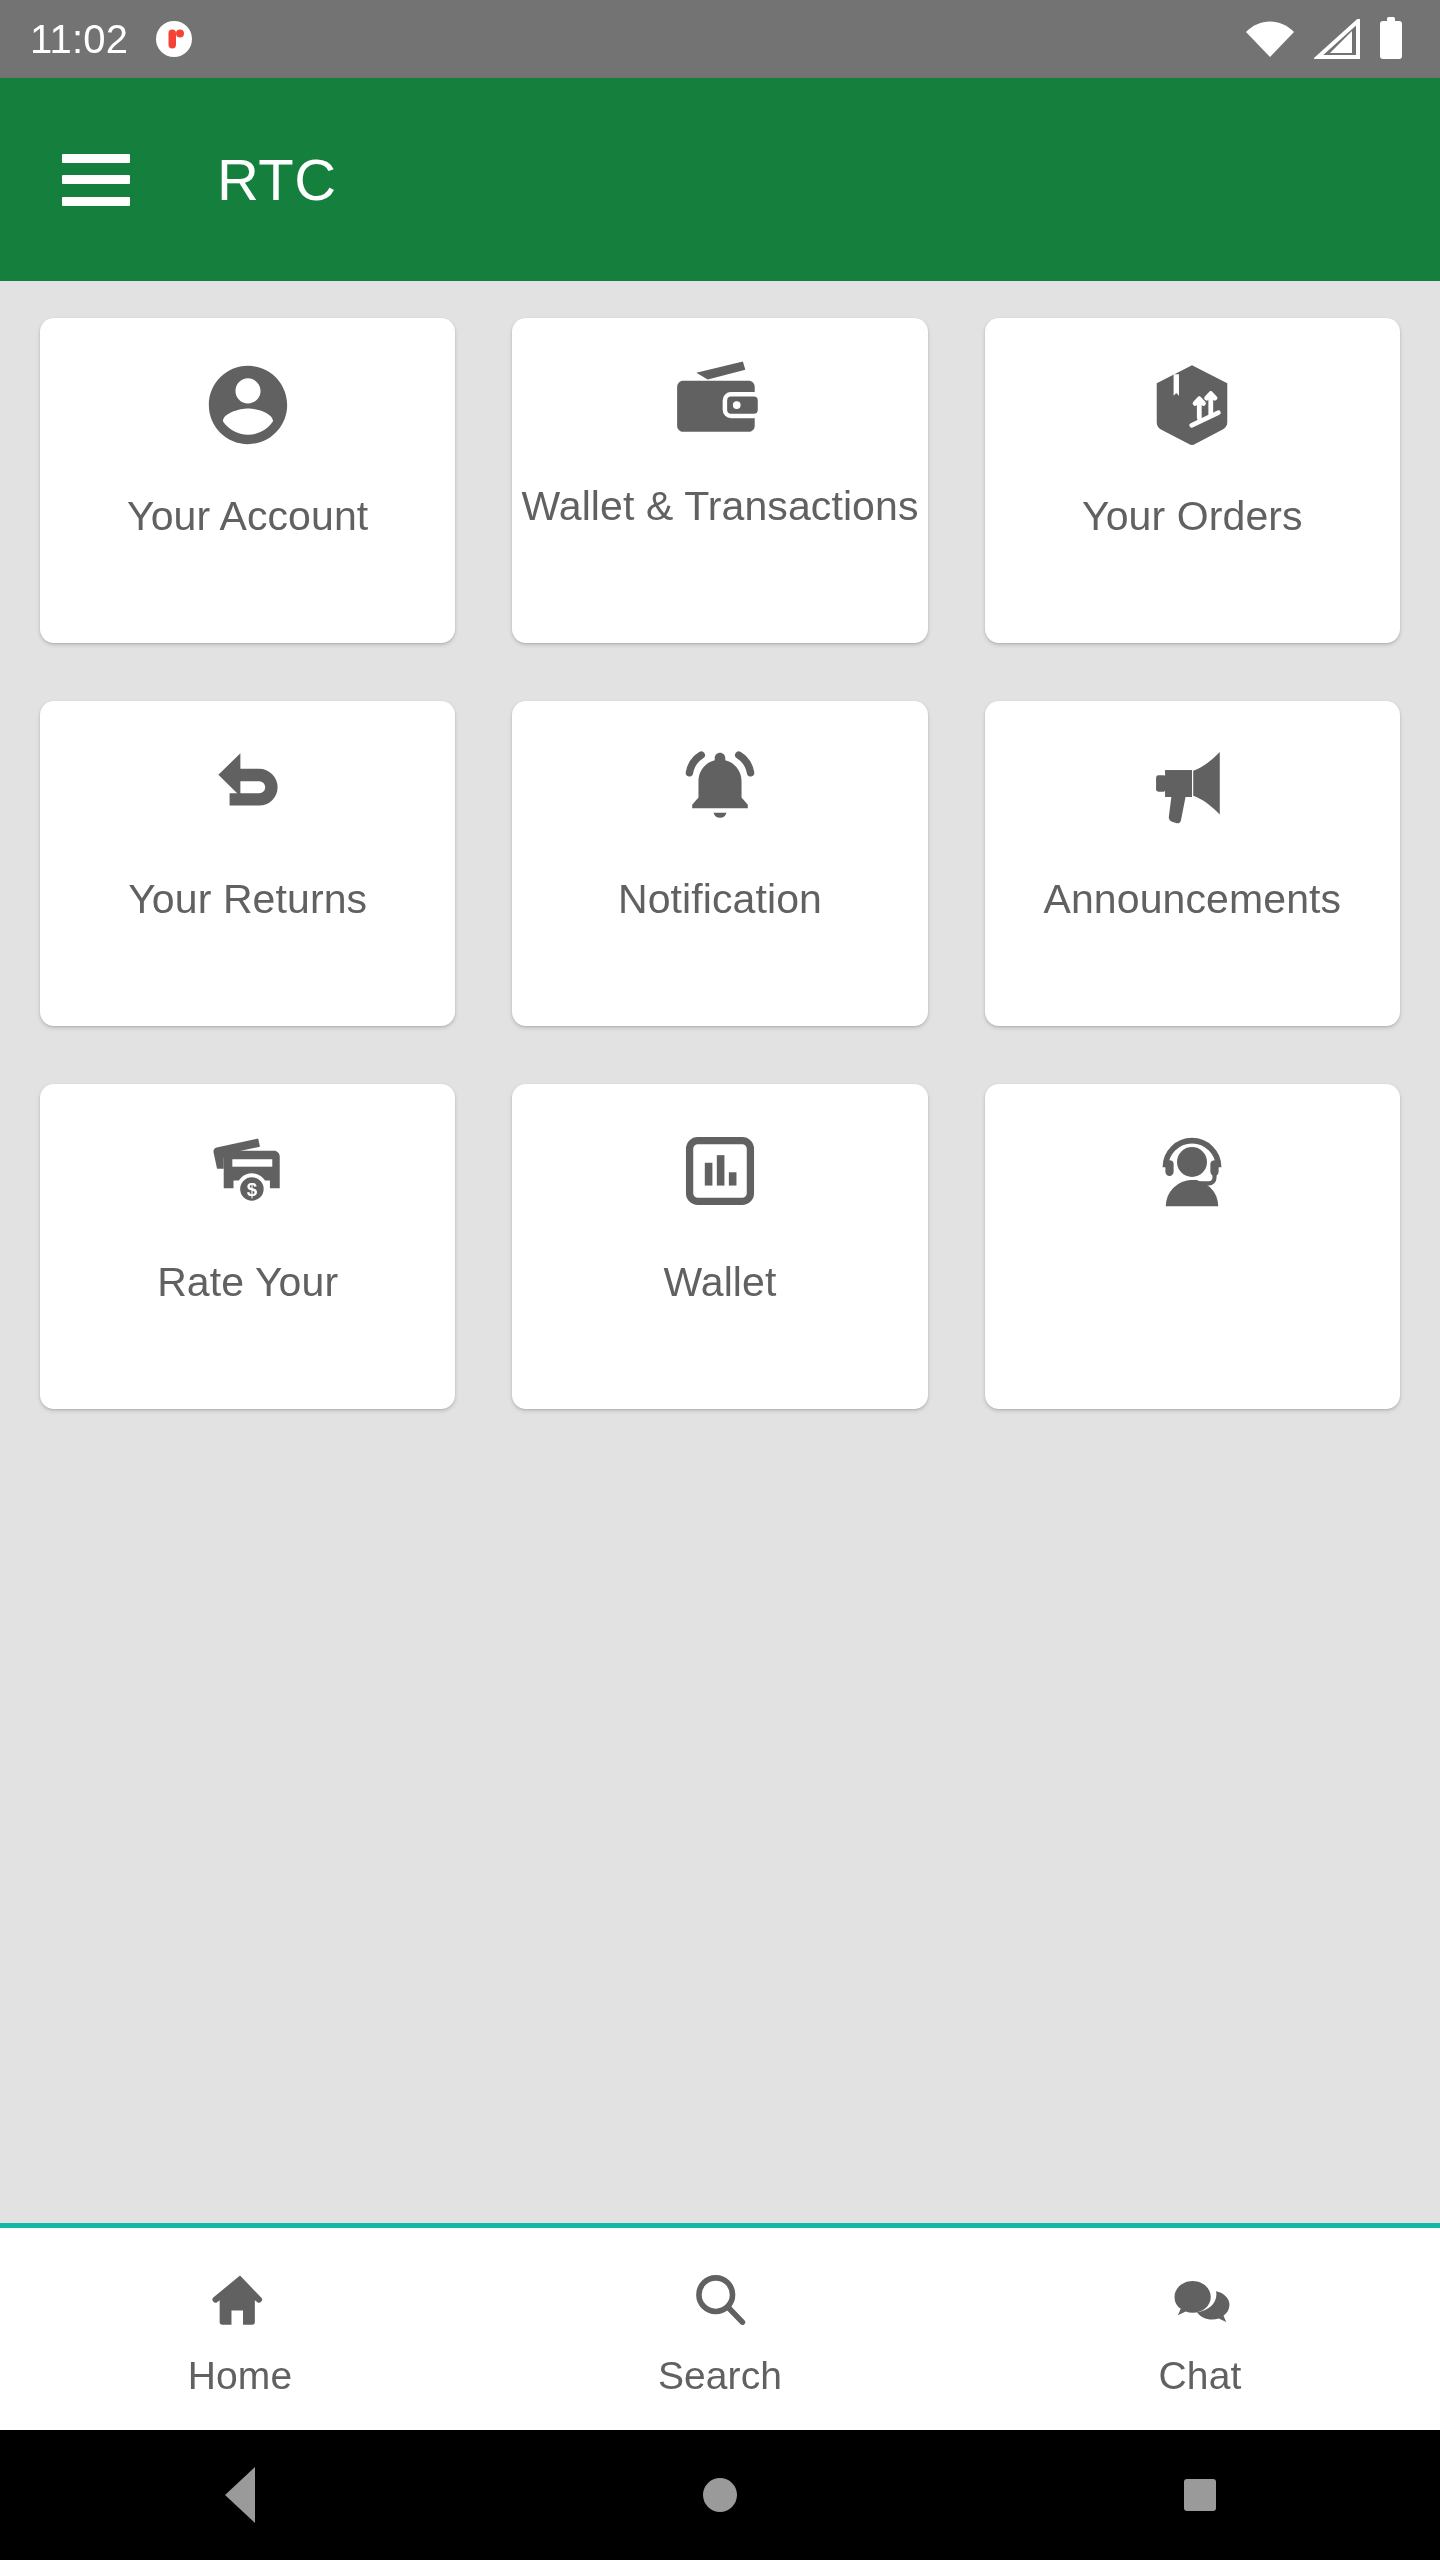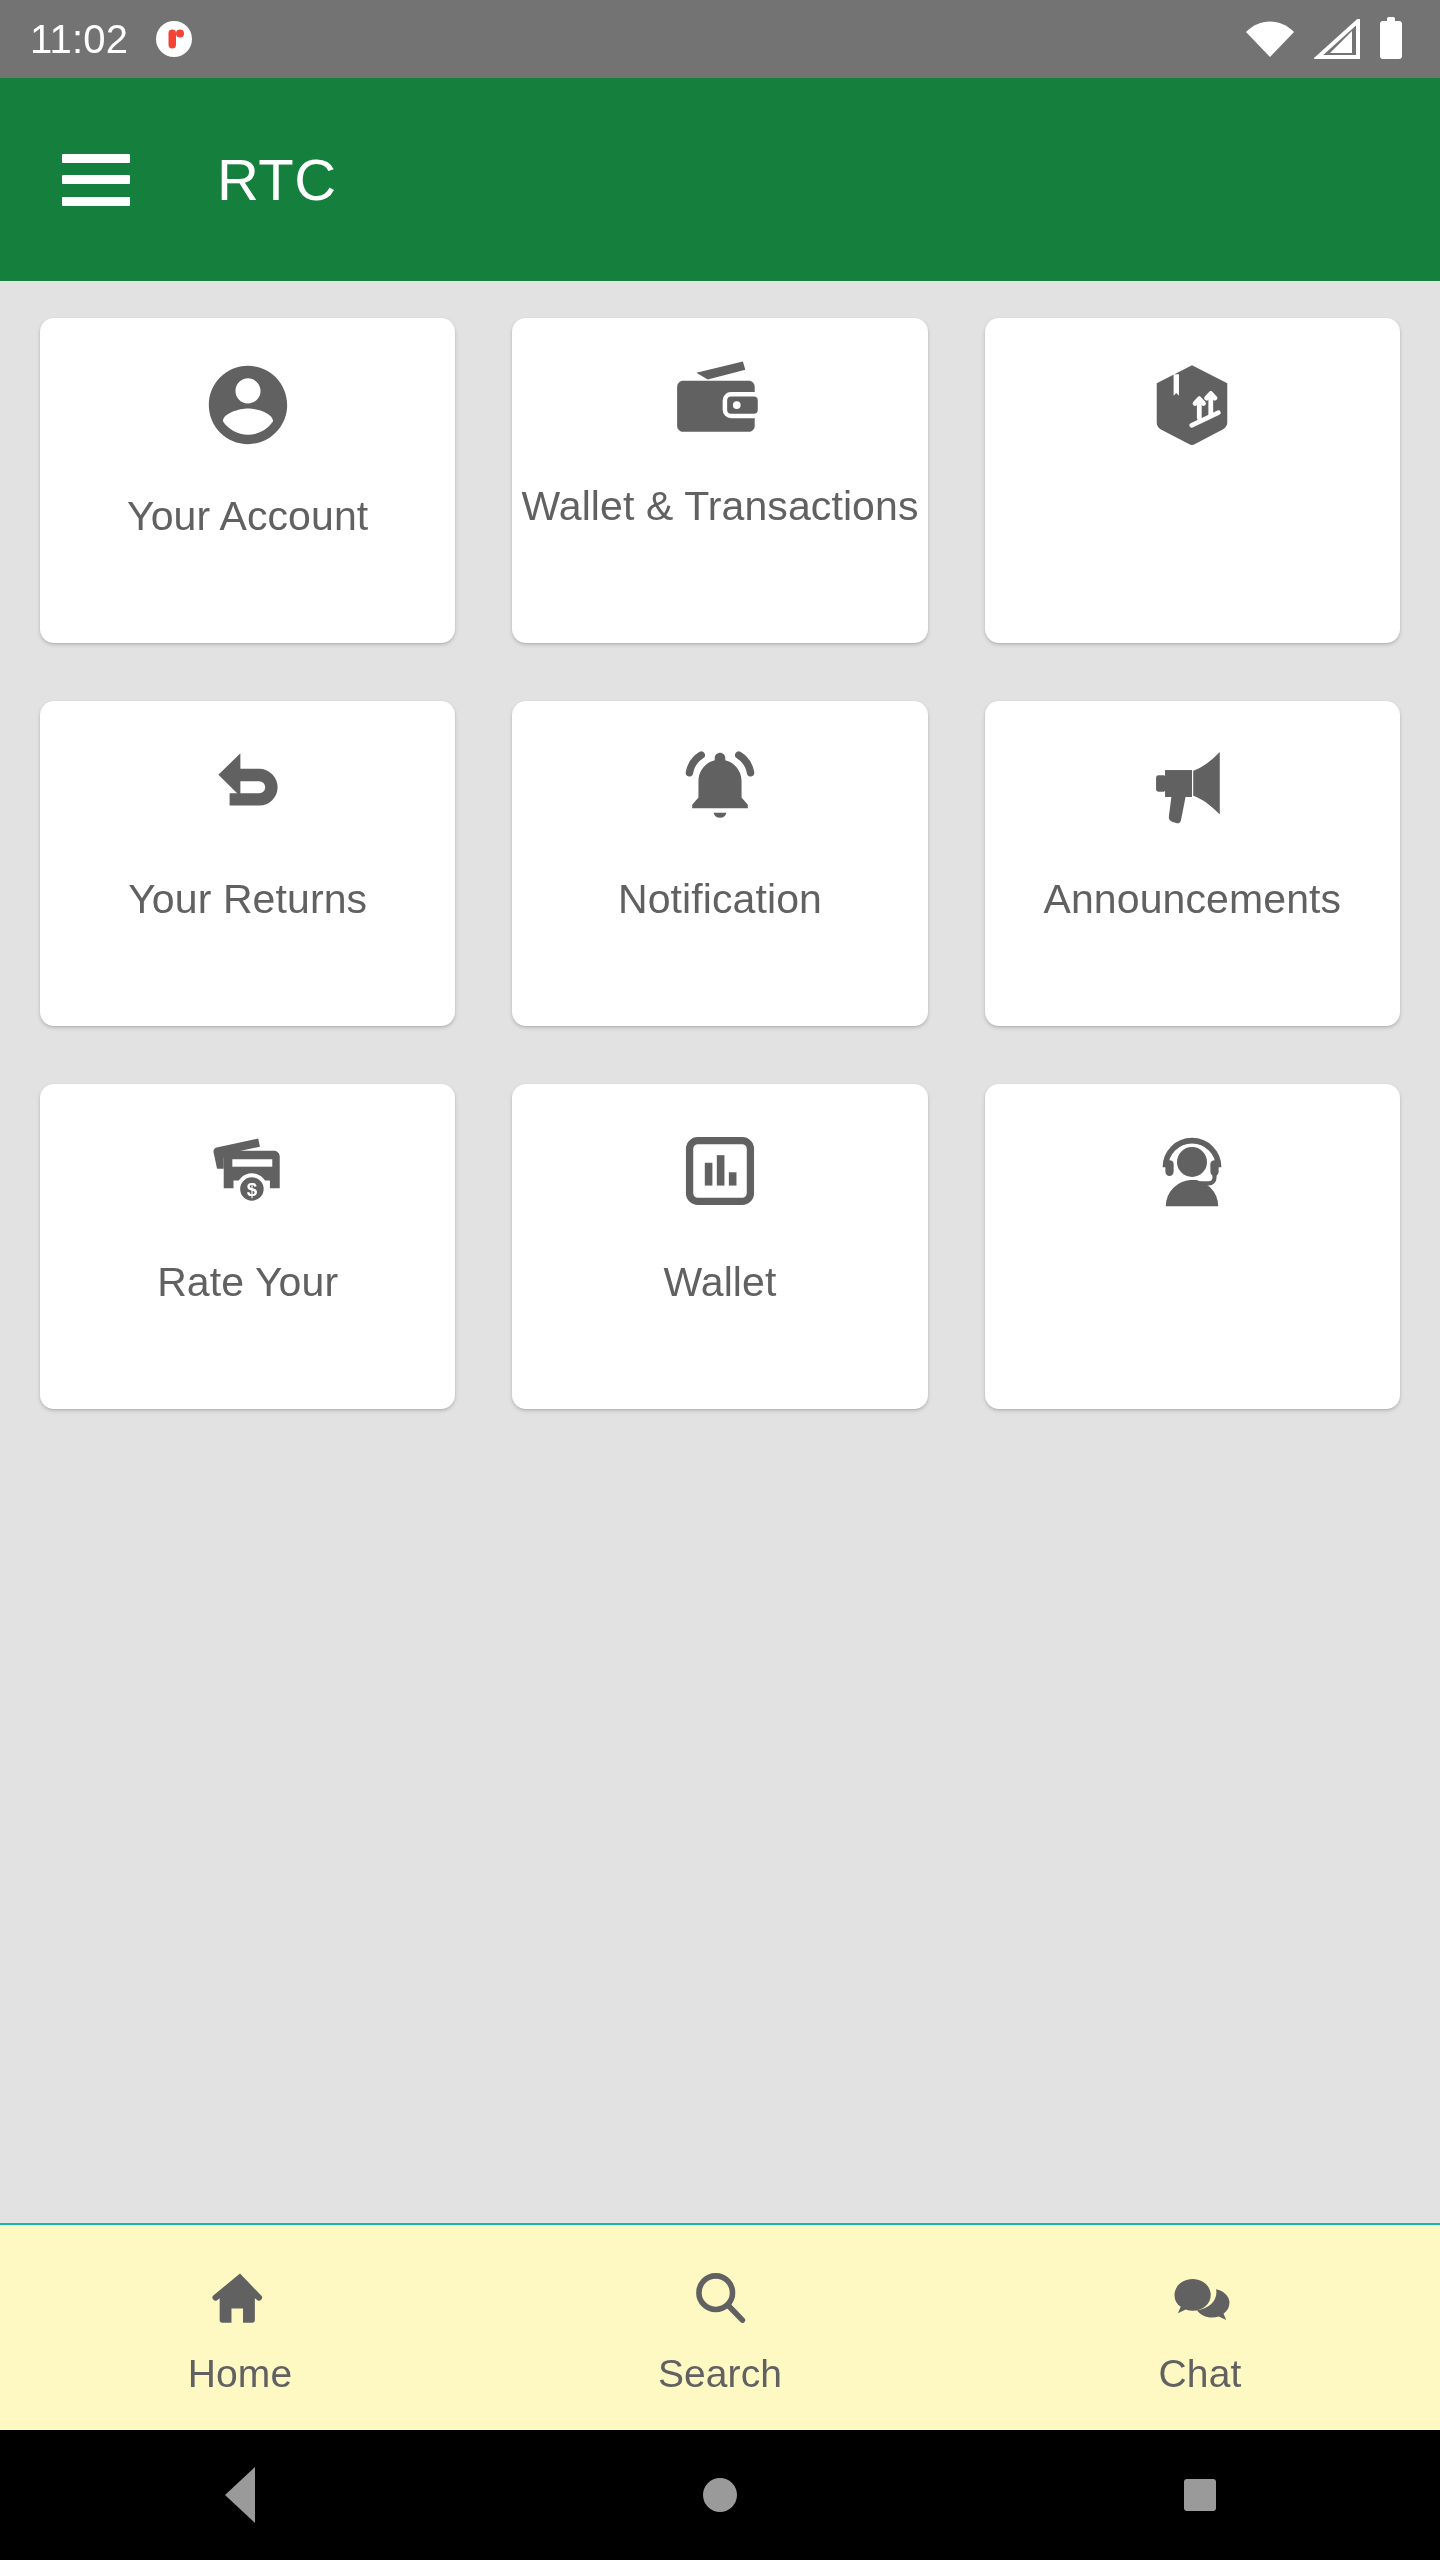--- a/index.html
+++ b/index.html
@@ -127,24 +127,24 @@
     line-height: 1.18;
     letter-spacing: 0.1px;
     padding-top: 14px;
   }
   .card.two-line .card-icon { height: 150px; }
 
   
   .bottom-nav {
     flex: 0 0 auto;
     height: 207px;
-    background: #fef9c3;
-    display: flex;
-    align-items: center;
-    border-top: 2px solid #14b8a6;
+    background: #ffffff;
+    display: flex;
+    align-items: center;
+    border-top: 5px solid #14b8a6;
   }
   .nav-item {
     flex: 1 1 0;
     height: 100%;
     display: flex;
     flex-direction: column;
     align-items: center;
     justify-content: center;
     gap: 20px;
     cursor: pointer;
@@ -264,20 +264,21 @@
       <div class="card">
         <div class="card-icon">
           <svg width="92" height="92" viewBox="0 0 24 24">
             <path d="M12 1.6 L21.2 6.3 v10.2 c0 .9-.5 1.5-1.2 1.9 l-7.2 3.8 c-.5.3-1.1.3-1.6 0 L3.9 18.4 C3.2 18 2.8 17.4 2.8 16.5 V6.3 Z" fill="#616161"></path>
             <path d="M7.2 4.0 L8.6 4.0 L8.6 9.6 L7.9 8.9 L7.2 9.6 Z" fill="#FFFFFF"></path>
             <path d="M13.9 15.4 v-4.0 M13.9 10.4 l-1.1 1.2 M13.9 10.4 l1.1 1.2" stroke="#FFFFFF" stroke-width="1.25" fill="none" stroke-linecap="round"></path>
             <path d="M16.9 14.6 v-4.6 M16.9 9.0 l-1.1 1.2 M16.9 9.0 l1.1 1.2" stroke="#FFFFFF" stroke-width="1.25" fill="none" stroke-linecap="round"></path>
             <path d="M11.9 17.3 L18.9 14.0" stroke="#FFFFFF" stroke-width="1.2" stroke-linecap="round"></path>
           </svg>
         </div>
+        <div class="card-label">Your Orders</div>
       </div>
 
       <div class="card">
         <div class="card-icon">
           <svg width="96" height="96" viewBox="0 0 24 24" fill="none">
             <path d="M9.2 7.2 H14.8 a4.6 4.6 0 0 1 0 9.2 H7.4 v-3.1 h7.4 a1.5 1.5 0 0 0 0-3.0 H9.2 Z" fill="#616161"></path>
             <path d="M10.1 3.3 L4.6 8.7 L10.1 14.1 Z" fill="#616161"></path>
           </svg>
         </div>
         <div class="card-label">Your Returns</div>

